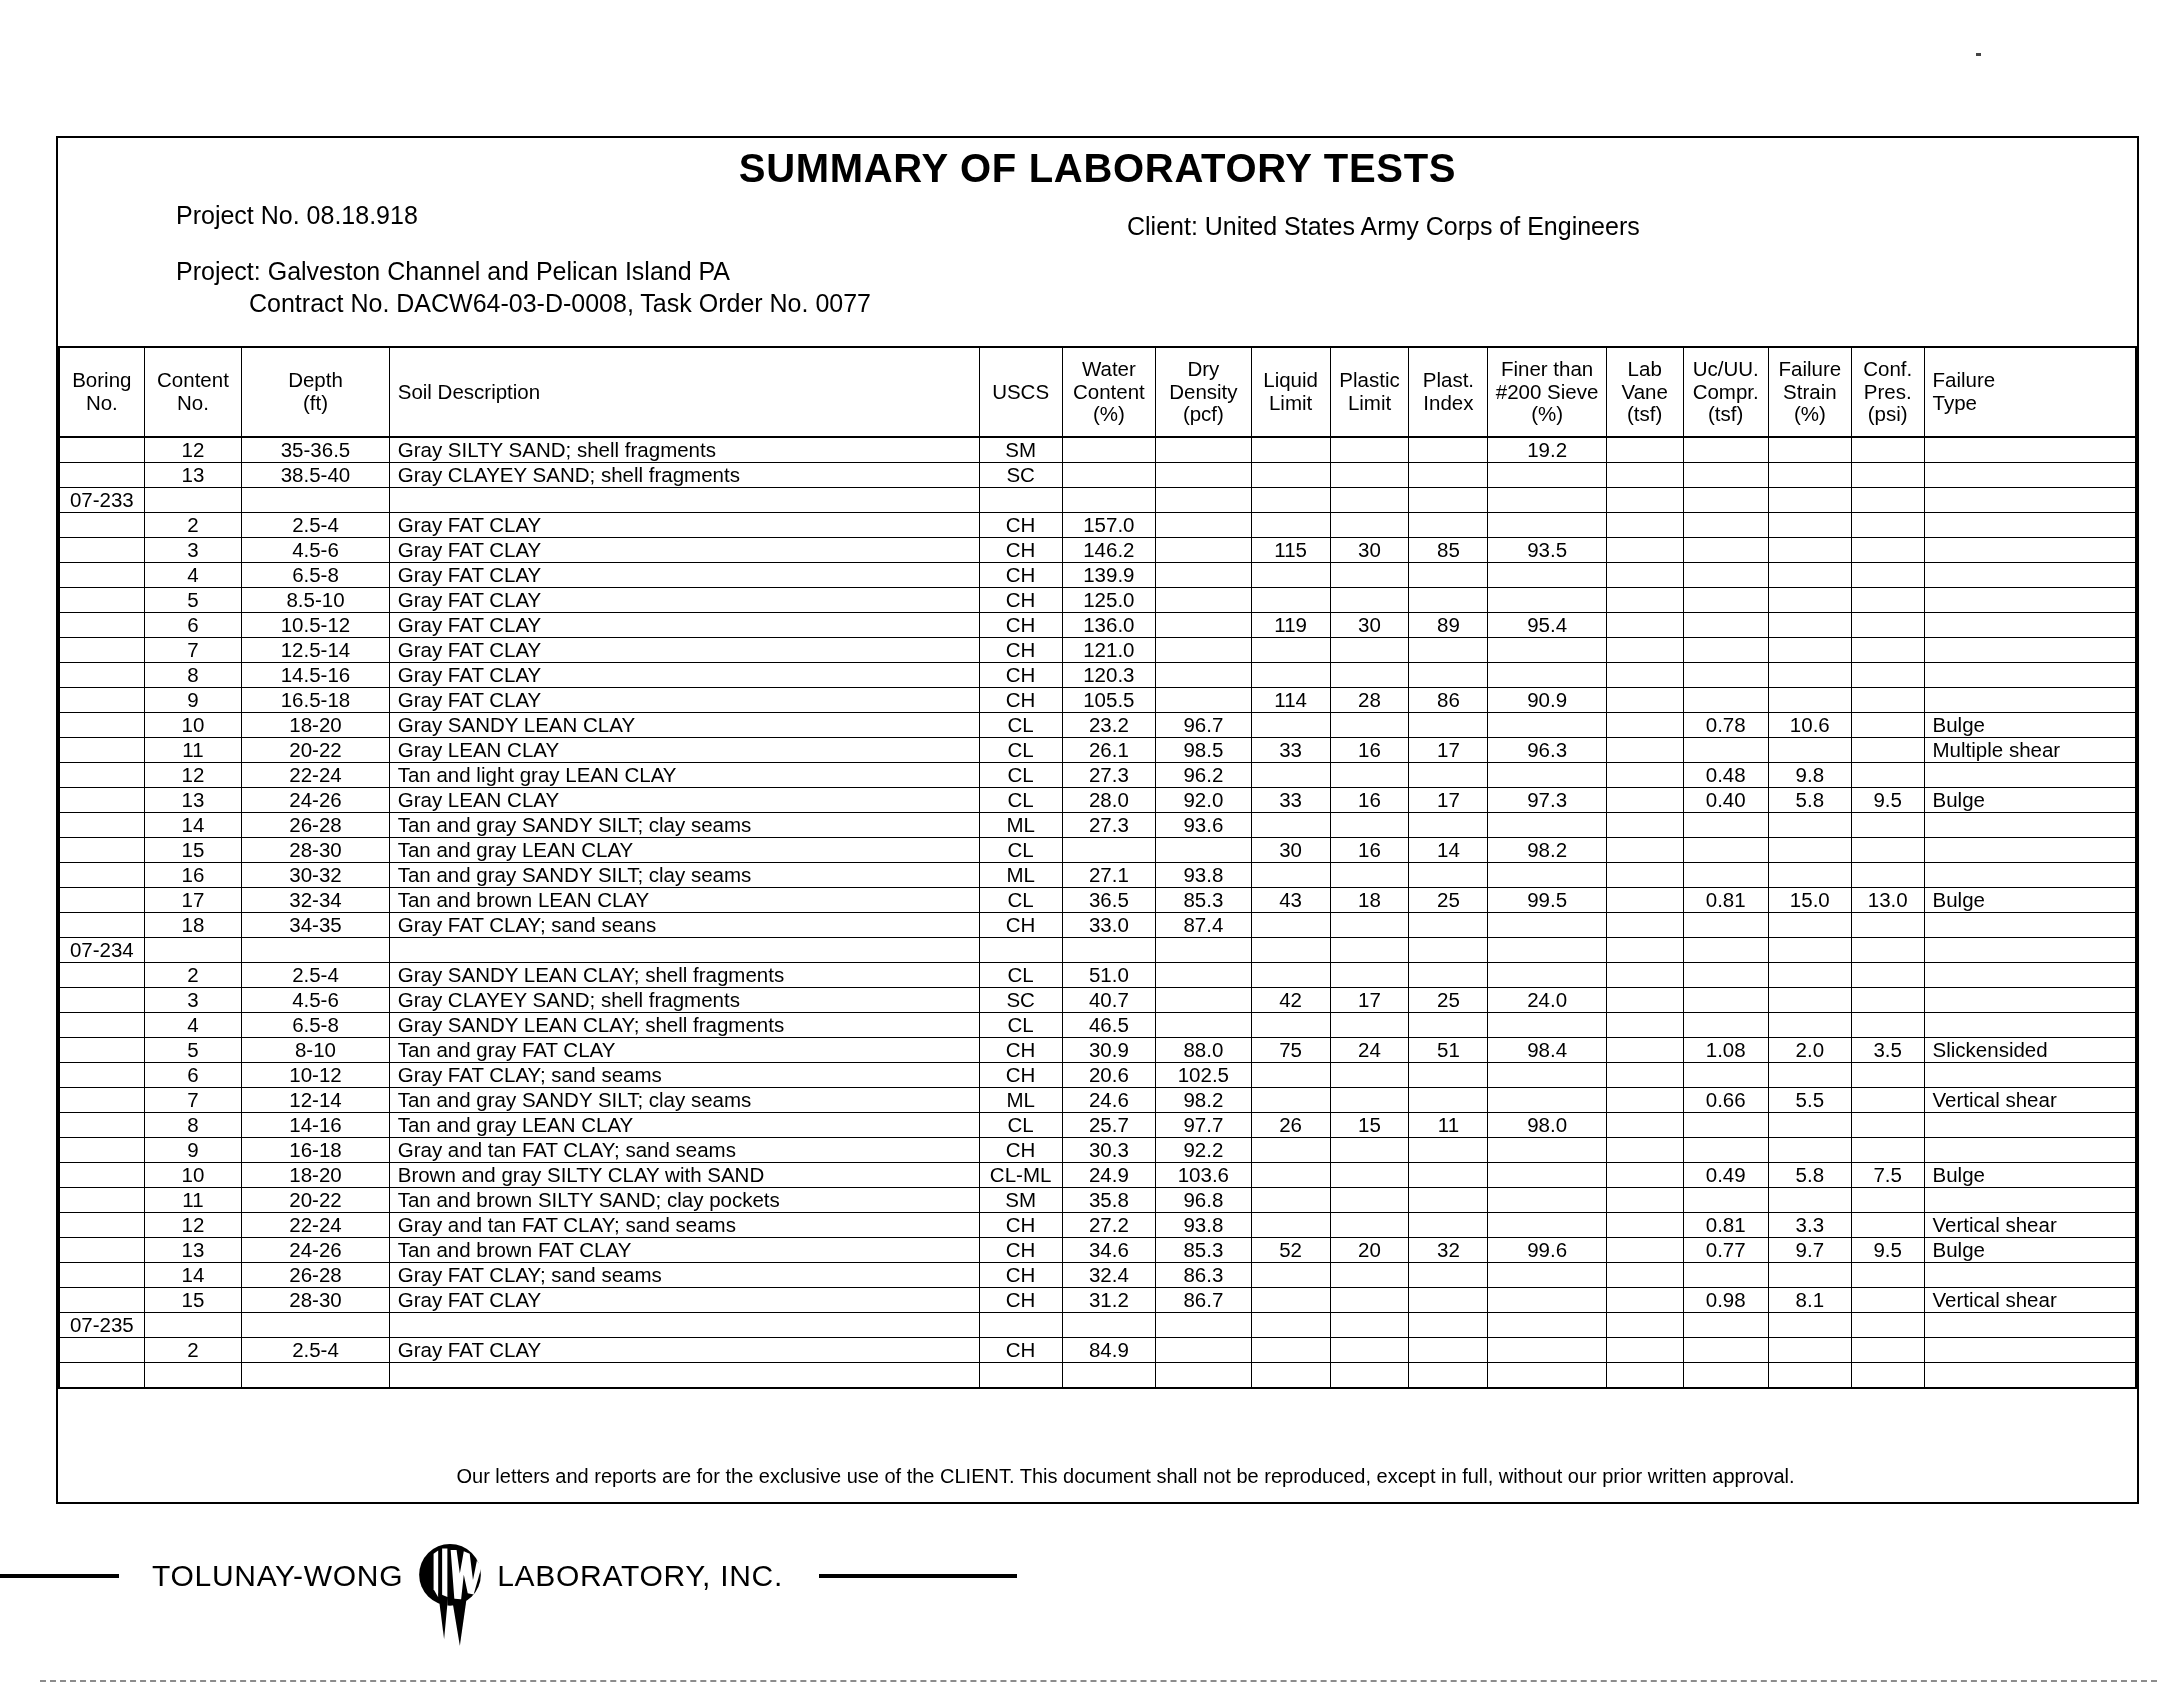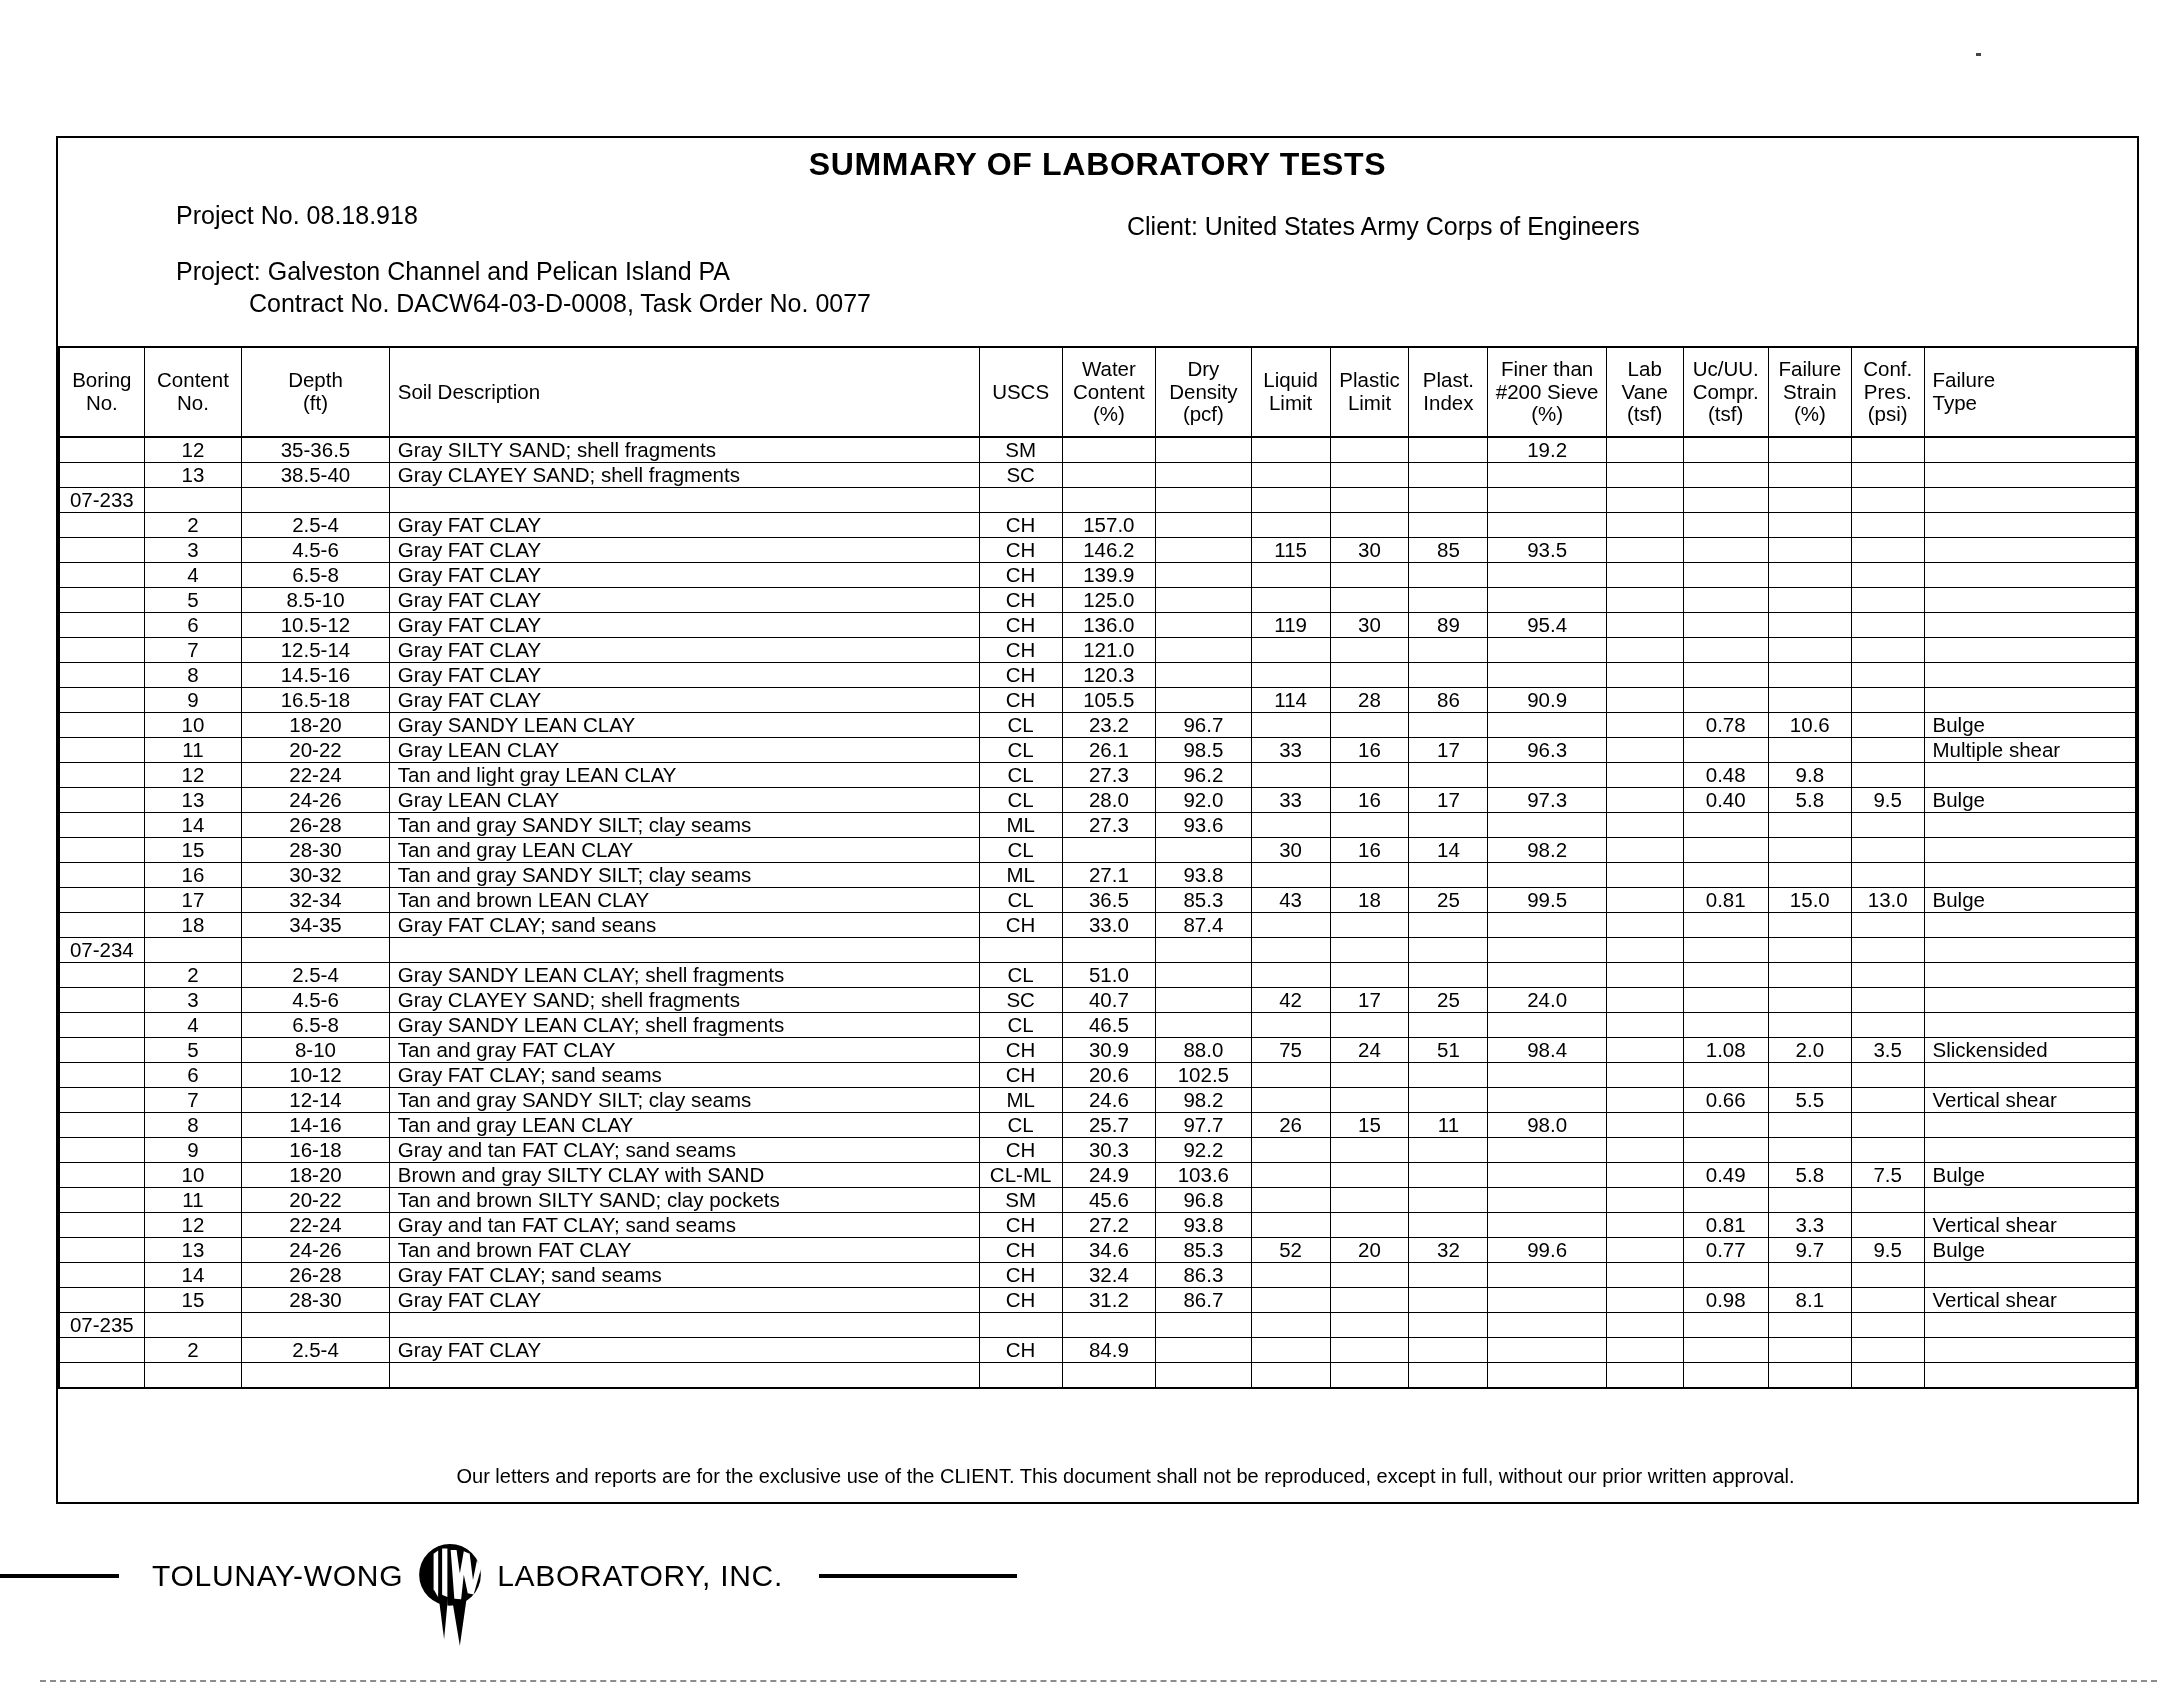--- a/index.html
+++ b/index.html
@@ -9,21 +9,21 @@
     background:#ffffff;
     font-family:"Liberation Sans", sans-serif;
     color:#000;
     overflow:hidden;
   }
   .outer-box{
     position:absolute;left:56px;top:136px;width:2083px;height:1368px;
     border:2.6px solid #000;box-sizing:border-box;
   }
   .title{
-    text-align:center;font-size:32px;font-weight:bold;letter-spacing:0.7px;
+    text-align:center;font-size:40px;font-weight:bold;letter-spacing:0.7px;
     margin-top:8px;
   }
   .meta-project-no{position:absolute;left:118px;top:63px;font-size:25px;}
   .meta-client{position:absolute;left:1069px;top:74px;font-size:25px;}
   .meta-project{position:absolute;left:118px;top:119px;font-size:25px;}
   .meta-contract{position:absolute;left:191px;top:151px;font-size:25px;}
 
   table.lab-table{
     position:absolute;left:0;top:208px;width:100%;
     border-collapse:collapse;table-layout:fixed;
@@ -676,21 +676,21 @@
             <td>5.8</td>
             <td>7.5</td>
             <td class="al">Bulge</td>
           </tr>
           <tr>
             <td></td>
             <td>11</td>
             <td>20-22</td>
             <td class="al">Tan and brown SILTY SAND; clay pockets</td>
             <td>SM</td>
-            <td>45.6</td>
+            <td>35.8</td>
             <td>96.8</td>
             <td></td>
             <td></td>
             <td></td>
             <td></td>
             <td></td>
             <td></td>
             <td></td>
             <td></td>
             <td class="al"></td>

